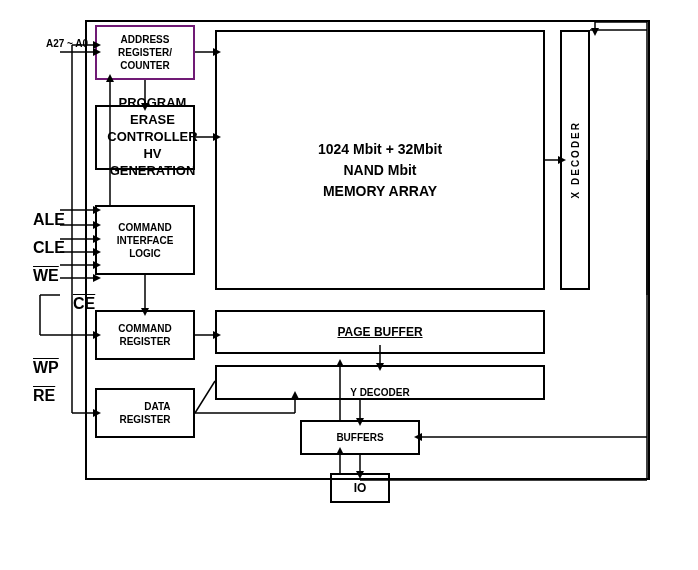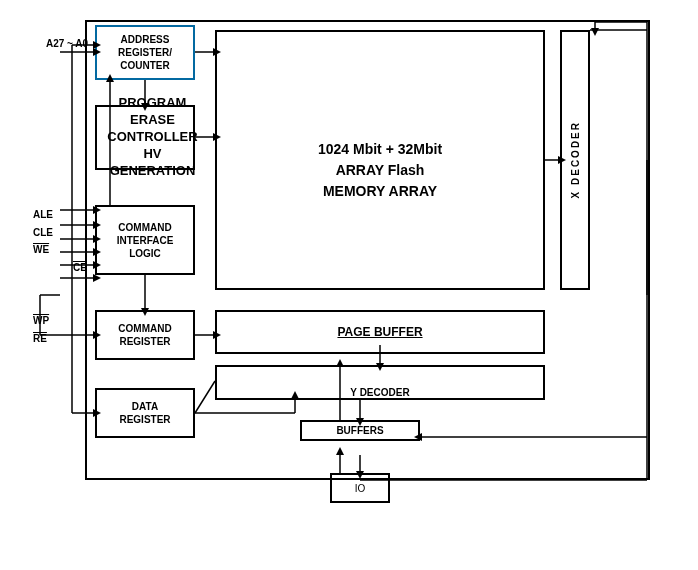--- a/index.html
+++ b/index.html
@@ -52,21 +52,21 @@
       line-height: 1.5;
       margin-top: 20px;
     }
     
     .addr-reg {
       position: absolute;
       top: 15px;
       left: 65px;
       width: 100px;
       height: 55px;
-      border: 2px solid #0369a1;
+      border: 2px solid #701a75;
       display: flex;
       align-items: center;
       justify-content: center;
       text-align: center;
       font-size: 10px;
       font-weight: bold;
       line-height: 1.3;
     }
     
     .prog-erase {
@@ -120,21 +120,21 @@
     .data-reg {
       position: absolute;
       top: 378px;
       left: 65px;
       width: 100px;
       height: 50px;
       border: 2px solid #000;
       display: flex;
       align-items: center;
       justify-content: center;
-      text-align: center;
+      text-align: right;
       font-size: 10px;
       font-weight: bold;
       line-height: 1.3;
     }
     
     .page-buffer {
       position: absolute;
       top: 300px;
       left: 185px;
       width: 330px;
@@ -160,41 +160,41 @@
       justify-content: center;
       font-size: 10px;
       font-weight: bold;
     }
     
     .buffers {
       position: absolute;
       top: 410px;
       left: 270px;
       width: 120px;
-      height: 21px;
+      height: 35px;
       border: 2px solid #000;
       display: flex;
       align-items: center;
       justify-content: center;
       font-size: 10px;
       font-weight: bold;
     }
     
     .io-box {
       position: absolute;
       top: 463px;
       left: 300px;
       width: 60px;
       height: 30px;
       border: 2px solid #000;
       display: flex;
       align-items: center;
       justify-content: center;
-      font-size: 10px;
-      font-weight: normal;
+      font-size: 12px;
+      font-weight: bold;
     }
     
     .x-decoder {
       position: absolute;
       top: 20px;
       left: 530px;
       width: 30px;
       height: 260px;
       border: 2px solid #000;
       display: flex;
@@ -240,21 +240,21 @@
 <body>
 
 <div class="page">
   <div class="diagram-container">
 
     <div class="chip-border"></div>
 
     <div class="memory-array">
       <div class="memory-array-text">
         <span>1024 Mbit + 32Mbit</span><br>
-        <span>ARRAY Flash</span><br>
+        <span>NAND Mbit</span><br>
         <span>MEMORY ARRAY</span>
       </div>
     </div>
 
     <div class="addr-reg">
       <span style="white-space:pre-line;font-size:10px;font-weight:bold;">ADDRESS
 REGISTER/
 COUNTER</span>
     </div>
 
@@ -298,21 +298,21 @@
     </div>
 
     <div class="x-decoder">
       <span class="x-decoder-text">X DECODER</span>
     </div>
 
     <div class="a27-label">
       <span>A27 ~ A0</span>
     </div>
 
-    <div style="position:absolute; top:196px; left:3px; font-size:10px; font-weight:bold; line-height:1.75;">
+    <div style="position:absolute; top:196px; left:3px; font-size:16px; font-weight:bold; line-height:1.75;">
       <div>ALE</div>
       <div>CLE</div>
       <div style="text-decoration:overline;">WE</div>
       <div style="text-decoration:overline;margin-left:40px;">CE</div>
       <div style="text-decoration:overline;margin-top:36px;">WP</div>
       <div style="text-decoration:overline;">RE</div>
     </div>
 
     <svg class="svg-overlay">
 

